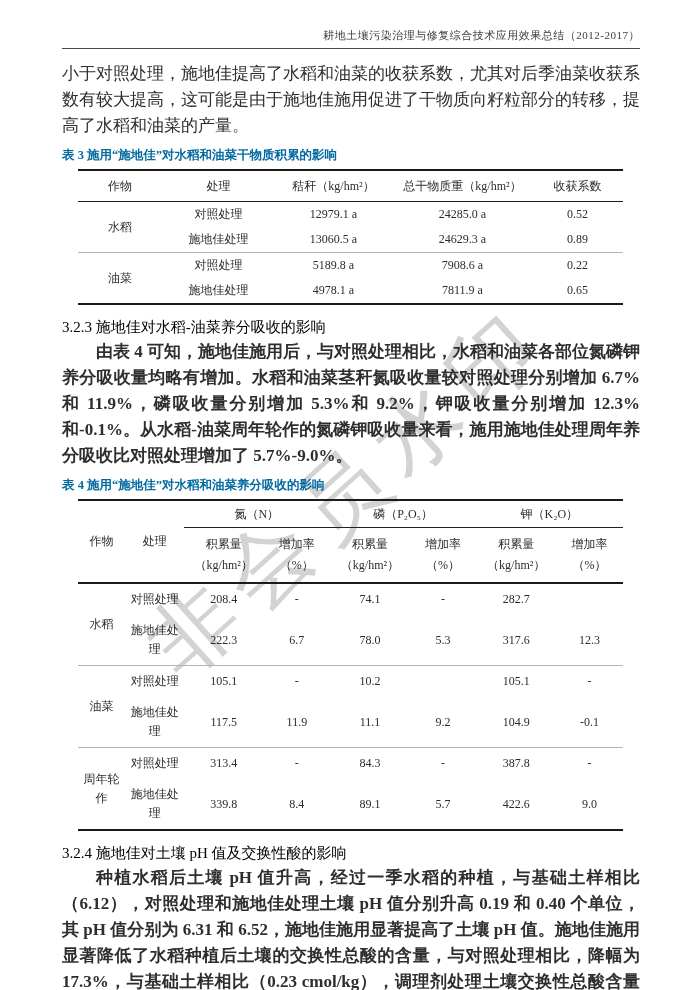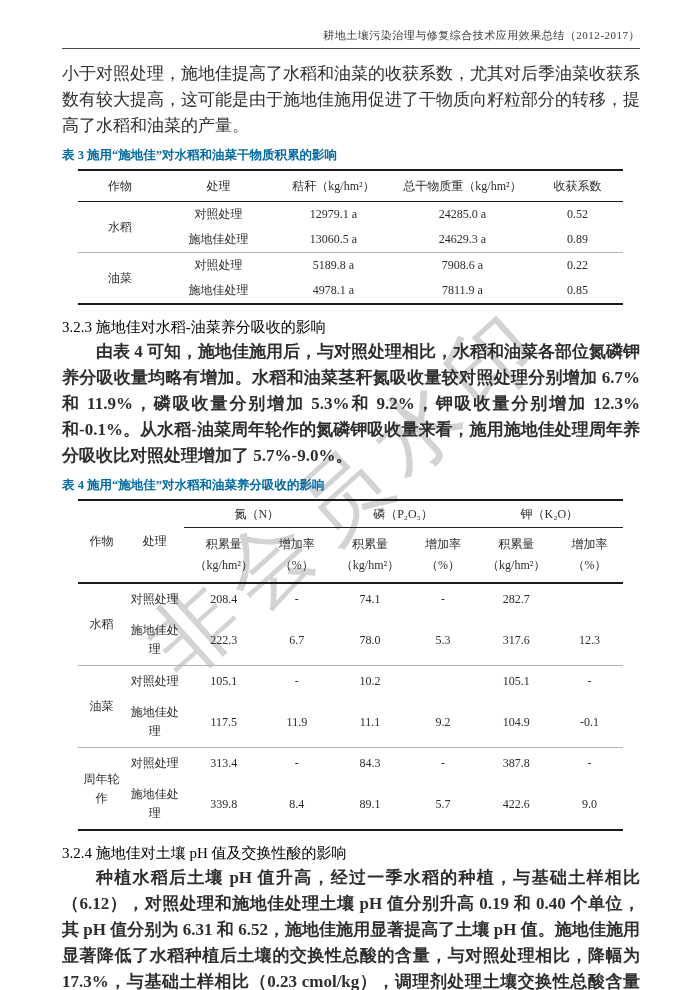--- a/index.html
+++ b/index.html
@@ -177,21 +177,21 @@
           <td rowspan="2">油菜</td>
           <td>对照处理</td>
           <td>5189.8 a</td>
           <td>7908.6 a</td>
           <td>0.22</td>
         </tr>
         <tr>
           <td>施地佳处理</td>
           <td>4978.1 a</td>
           <td>7811.9 a</td>
-          <td>0.85</td>
+          <td>0.65</td>
         </tr>
       </tbody>
     </table>
 
     <h3 class="section-heading">3.2.3 施地佳对水稻-油菜养分吸收的影响</h3>
     <p class="body-text indent">由表 4 可知，施地佳施用后，与对照处理相比，水稻和油菜各部位氮磷钾养分吸收量均略有增加。水稻和油菜茎秆氮吸收量较对照处理分别增加 6.7%和 11.9%，磷吸收量分别增加 5.3%和 9.2%，钾吸收量分别增加 12.3%和-0.1%。从水稻-油菜周年轮作的氮磷钾吸收量来看，施用施地佳处理周年养分吸收比对照处理增加了 5.7%-9.0%。</p>
 
     <div class="table-title">表 4 施用“施地佳”对水稻和油菜养分吸收的影响</div>
 
     <table class="t4">

